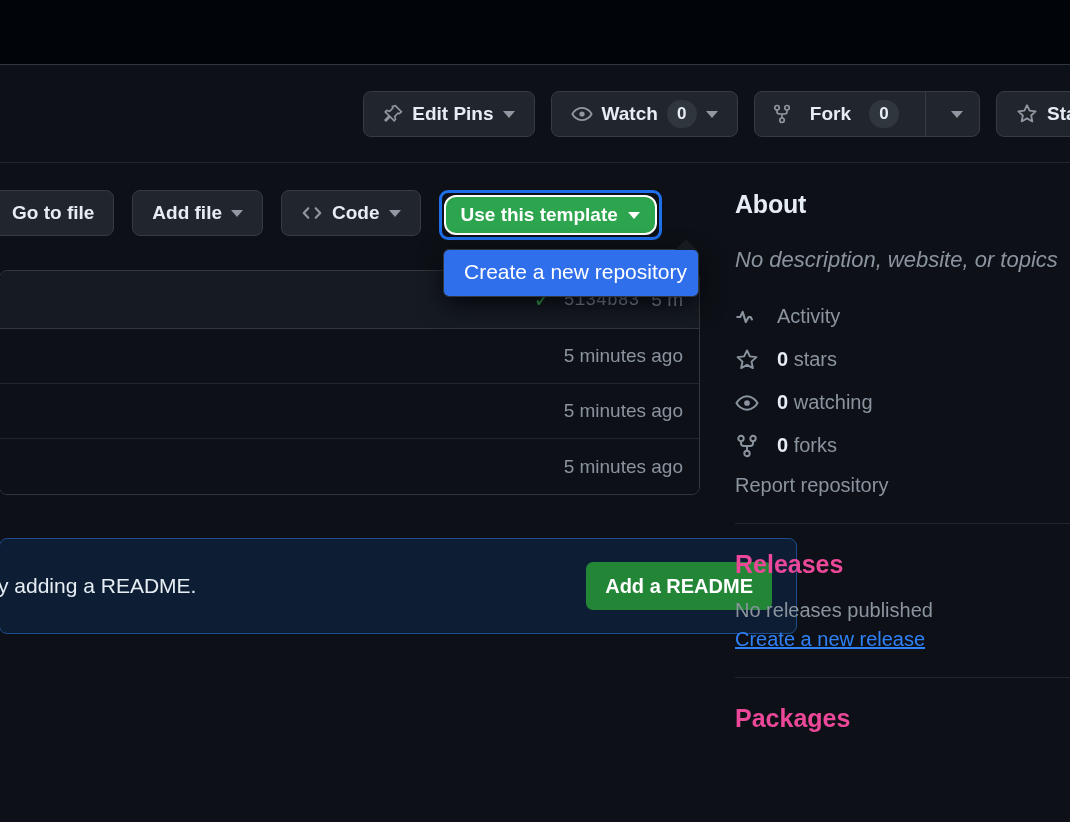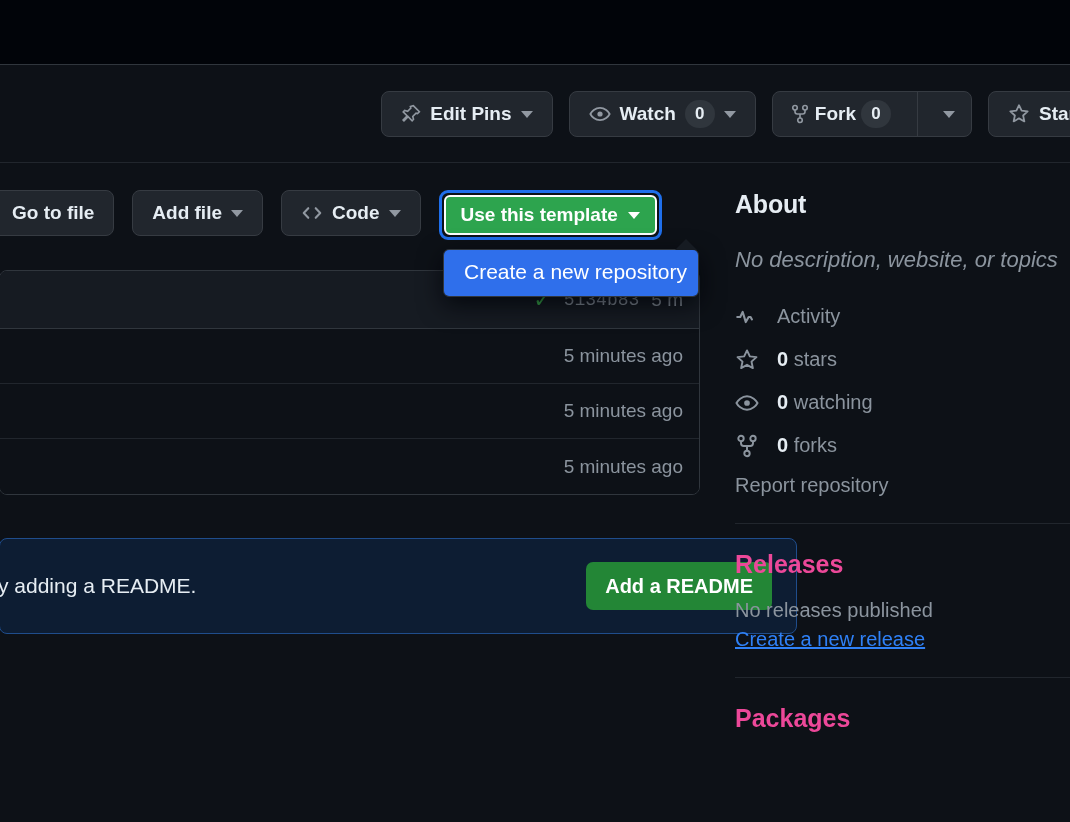--- a/index.html
+++ b/index.html
@@ -17,36 +17,36 @@
     background: #010409;
     border-bottom: 1px solid #30363d;
   }
 
   
   .actionbar {
     position: absolute; left: 0; top: 66px; width: 1070px; height: 97px;
     background: #0d1117;
     border-bottom: 1px solid #21262d;
     display: flex; align-items: center; justify-content: flex-end;
-    padding-right: 8px; gap: 16px;
+    padding-right: 0; gap: 16px;
   }
   .btn {
     display: inline-flex; align-items: center; gap: 9px;
     height: 46px; padding: 0 19px;
     background: #21262d;
     border: 1px solid #363b42;
     border-radius: 8px;
     color: #e6edf3;
     font-size: 19px; font-weight: bold;
     white-space: nowrap;
     cursor: pointer;
   }
   .btn.split { padding: 0; }
   .btn.split .seg {
-    display: inline-flex; align-items: center; gap: 5px;
+    display: inline-flex; align-items: center; gap: 18px;
     height: 100%; padding: 0 17px;
   }
   .btn.split .divider { width: 1px; height: 100%; background: #363b42; }
   .btn.split .capseg {
     display: inline-flex; align-items: center; justify-content: center;
     height: 100%; padding: 0 16px;
   }
   .countpill {
     background: #30363d; color: #e6edf3;
     border-radius: 14px; min-width: 30px; height: 28px;
@@ -80,21 +80,21 @@
     border: 3px solid #1f6feb;
     padding: 2px;
     background: #0d1117;
     display: inline-block;
   }
   .tmpl-btn {
     display: inline-flex; align-items: center; gap: 10px;
     height: 40px; padding: 0 15px;
     background: #2da44e;
     border: 2px solid #ffffff;
-    border-radius: 6px;
+    border-radius: 12px;
     color: #ffffff; font-size: 19px; font-weight: bold;
     cursor: pointer; white-space: nowrap;
   }
 
   
   .menu {
     position: absolute; left: 443px; top: 249px; width: 256px;
     background: #161b22;
     border: 1px solid #30363d;
     border-radius: 6px;

